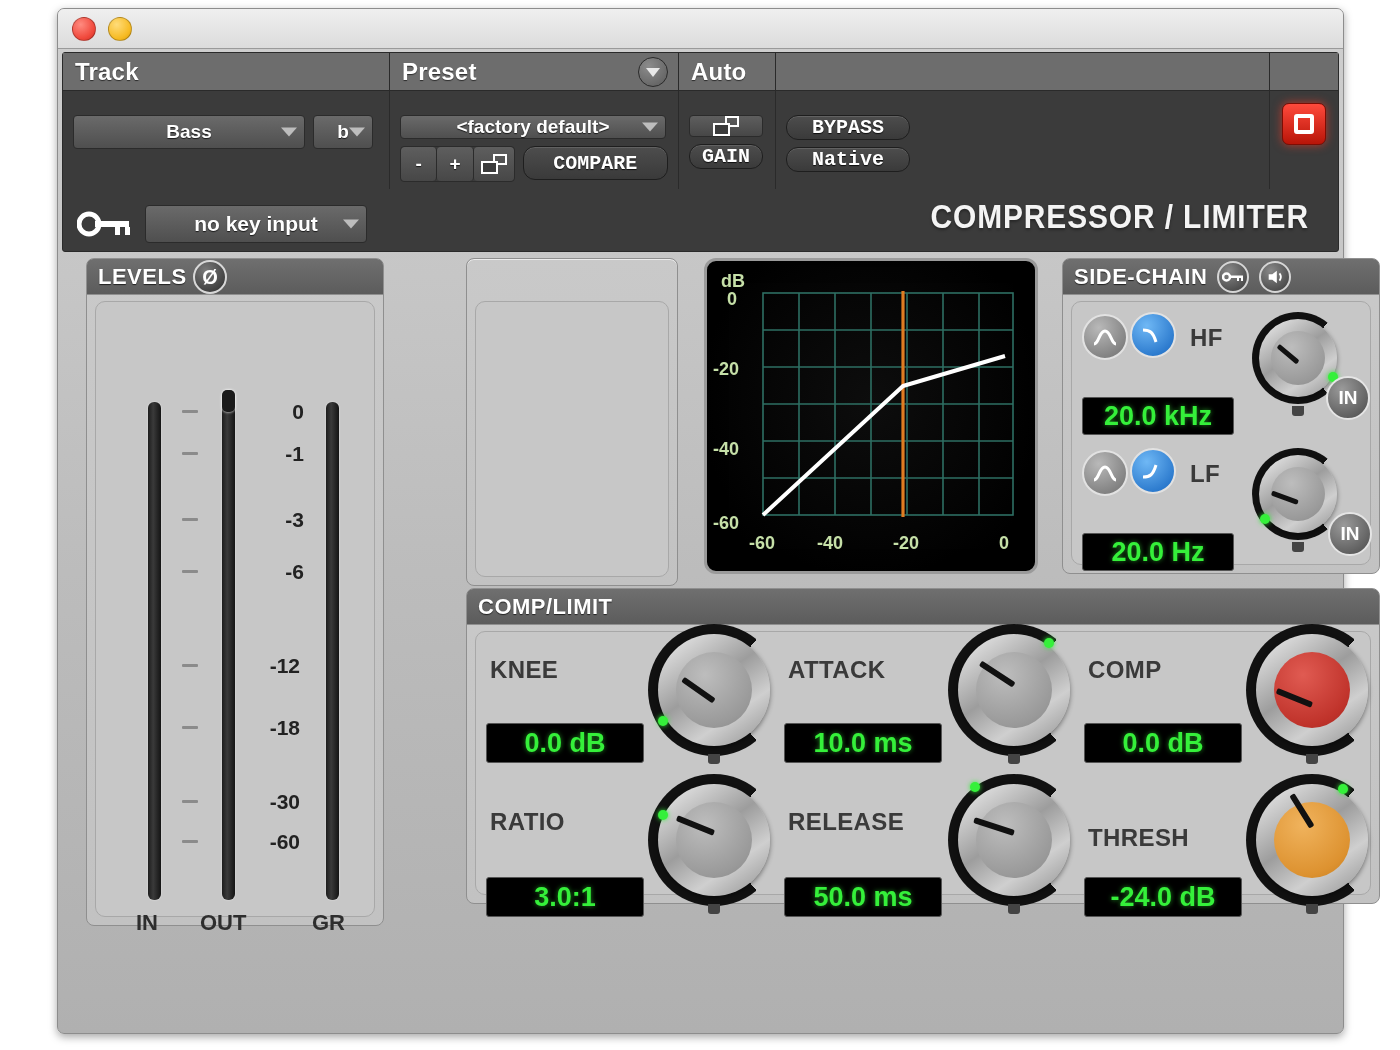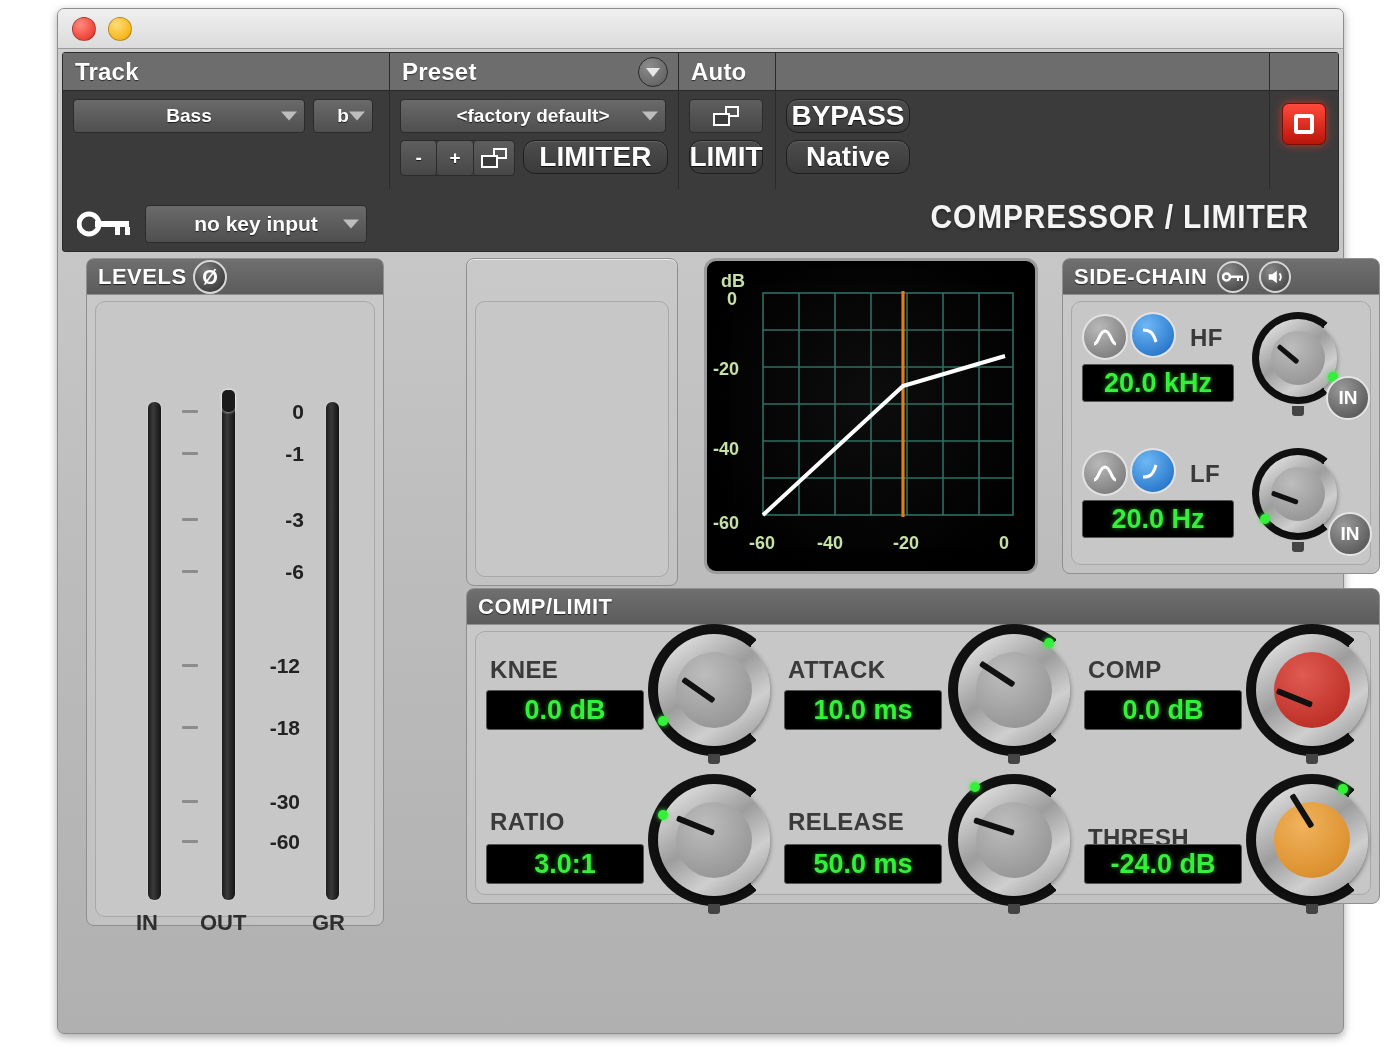--- a/index.html
+++ b/index.html
@@ -44,21 +44,21 @@
     display:flex; align-items:center;
     border-bottom:1px solid #2a2a2a;
   }
   .hdr-lbl{
     color:#fff; font-size:24px; font-weight:bold;
     padding:0 12px; height:100%; display:flex; align-items:center;
     letter-spacing:.2px; text-shadow:0 1px 1px rgba(0,0,0,.6);
   }
   .vsep{ width:1px; background:#2a2a2a; height:100%; }
   .hdr-row{ display:flex; height:98px; }
-  .hdr-cell{ padding:8px 10px; display:flex; flex-direction:column; gap:7px; }
+  .hdr-cell{ padding:24px 10px; display:flex; flex-direction:column; gap:7px; }
   .cell-sep{ width:1px; background:#2a2a2a; }
 
   .dd{
     background:linear-gradient(180deg,#6a6a6a,#4f4f4f);
     border:1px solid #2b2b2b; border-radius:4px;
     color:#fff; font-size:19px; font-weight:bold;
     display:flex; align-items:center; justify-content:center;
     position:relative; height:34px;
     text-shadow:0 1px 1px rgba(0,0,0,.7);
     cursor:pointer;
@@ -71,24 +71,25 @@
   .sqbtn{
     background:linear-gradient(180deg,#5e5e5e,#474747);
     border:1px solid #2b2b2b; border-radius:4px;
     color:#fff; font-size:19px; font-weight:bold;
     display:flex;align-items:center;justify-content:center;
     text-shadow:0 1px 1px rgba(0,0,0,.7); cursor:pointer;
   }
   .pill{
     background:linear-gradient(180deg,#4d4d4d,#3a3a3a);
     border:1px solid #1e1e1e; border-radius:12px;
-    color:#fff; font-size:28px; font-weight:bold;
+    color:#fff; font-size:20px; font-weight:bold;
     display:flex;align-items:center;justify-content:center;
     text-shadow:0 1px 1px rgba(0,0,0,.8); cursor:pointer;
     box-shadow:inset 0 1px 0 rgba(255,255,255,.12);
+    font-family:Liberation Mono, monospace;
   }
   .circ-caret{
     width:30px;height:30px;border-radius:50%;
     background:radial-gradient(circle at 35% 30%,#8c8c8c,#5a5a5a);
     border:1px solid #2a2a2a;
     display:flex;align-items:center;justify-content:center; cursor:pointer;
   }
   .circ-caret i{
     width:0;height:0;border-left:7px solid transparent;border-right:7px solid transparent;
     border-top:9px solid #e8e8e8; display:block;
@@ -165,20 +166,21 @@
     border:2px solid #e2e2e2; display:flex;align-items:center;justify-content:center;
     cursor:pointer; position:absolute;
   }
   .filt.off{ background:radial-gradient(circle at 35% 28%,#b9b9b9,#6e6e6e); }
   .filt.on{ background:radial-gradient(circle at 35% 28%,#6fb8f5,#1565c0); }
   .lcd{
     position:absolute; background:#000; border:1px solid #555; border-radius:3px;
     color:#35f03a; font-size:27px; font-weight:bold;
     display:flex;align-items:center;justify-content:center;
     text-shadow:0 0 5px rgba(60,255,60,.55);
+    margin-top:33px;
   }
   .parlabel{ position:absolute; font-size:24px; font-weight:bold; color:#3a3a3a; letter-spacing:.4px;}
   .in-btn{
     position:absolute; width:44px;height:44px;border-radius:50%;
     background:radial-gradient(circle at 35% 28%,#9a9a9a,#4a4a4a);
     border:2px solid #e5e5e5; color:#fff;font-size:19px;font-weight:bold;
     display:flex;align-items:center;justify-content:center;cursor:pointer;
   }
 
   
@@ -277,33 +279,33 @@
           <div style="display:flex;border:1px solid #2b2b2b;border-radius:4px;overflow:hidden">
             <div class="sqbtn" style="width:38px;height:34px;border:0;border-right:1px solid #2b2b2b">-</div>
             <div class="sqbtn" style="width:38px;height:34px;border:0;border-right:1px solid #2b2b2b">+</div>
             <div class="sqbtn" style="width:42px;height:34px;border:0">
               <span class="winicon">
                   <b></b>
                   <b></b>
                 </span>
             </div>
           </div>
-          <div class="pill" style="width:152px;height:34px">LIMITER</div>
+          <div class="pill" style="width:152px;height:34px">COMPARE</div>
         </div>
       </div>
       <div class="cell-sep"></div>
 
       <div class="hdr-cell" style="width:96px">
         <div class="sqbtn" style="width:74px;height:34px">
           <span class="winicon">
               <b></b>
               <b></b>
             </span>
         </div>
-        <div class="pill" style="width:74px;height:34px">LIMIT</div>
+        <div class="pill" style="width:74px;height:34px">GAIN</div>
       </div>
       <div class="cell-sep"></div>
 
       <div class="hdr-cell" style="flex:1">
         <div class="pill" style="width:124px;height:34px">BYPASS</div>
         <div class="pill" style="width:124px;height:34px;font-weight:bold">Native</div>
       </div>
       <div class="cell-sep"></div>
       <div style="width:68px;position:relative">
         <div id="led-red">

